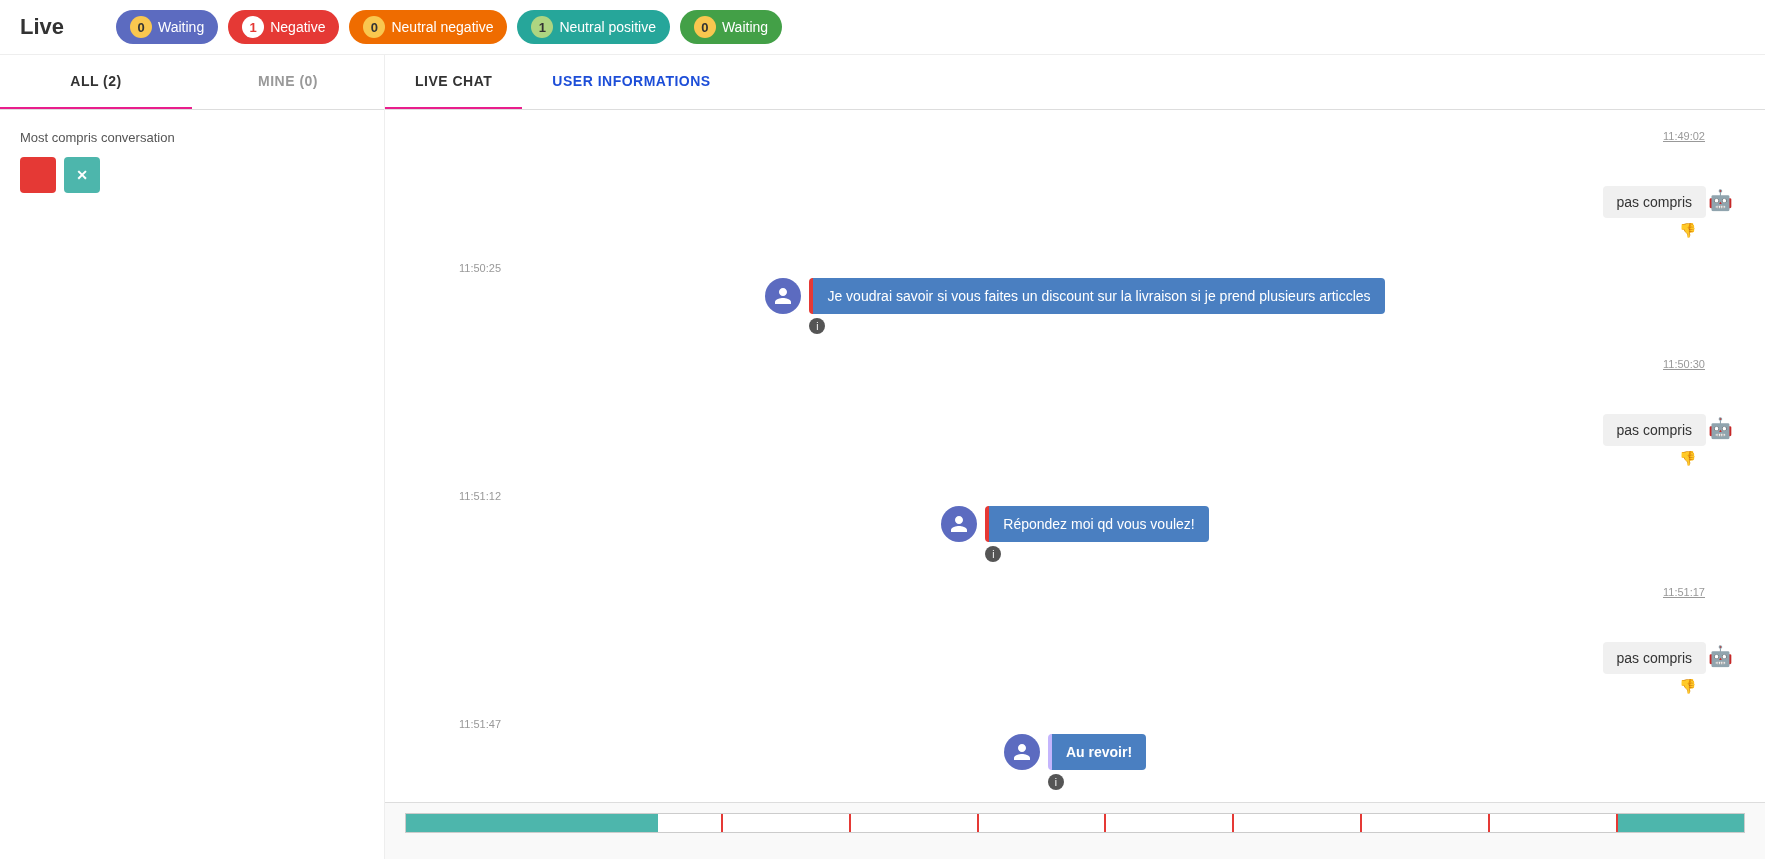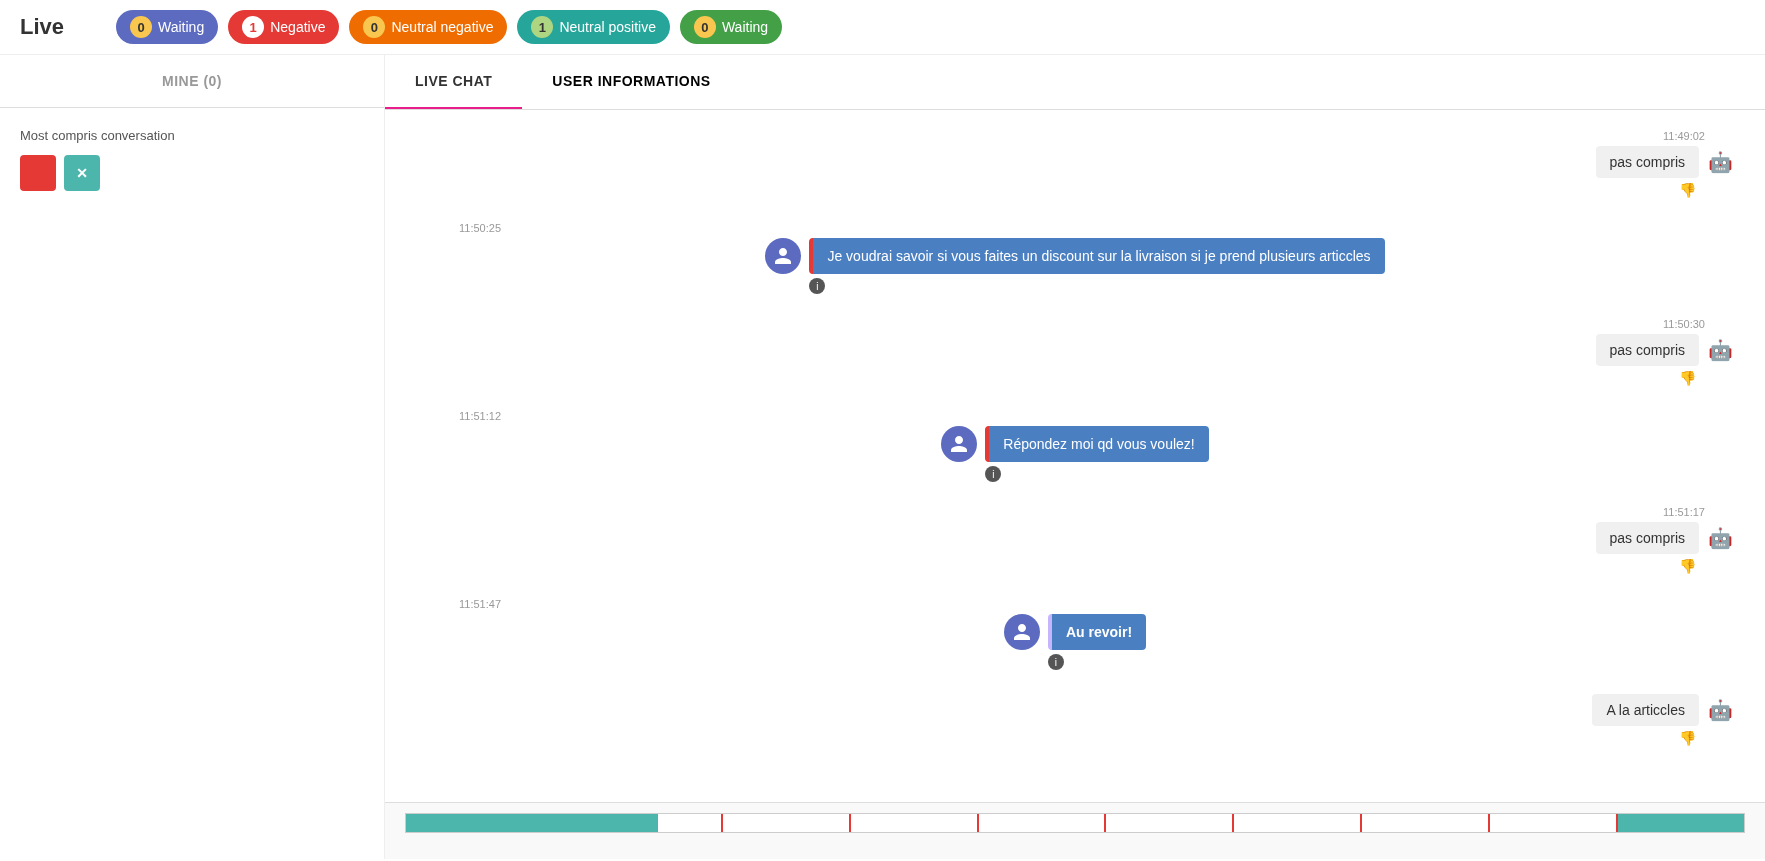--- a/index.html
+++ b/index.html
@@ -34,37 +34,37 @@
     .sidebar-label { font-size: 13px; color: #555; margin-bottom: 12px; }
     .color-buttons { display: flex; gap: 8px; }
     .color-btn { width: 36px; height: 36px; border: none; border-radius: 4px; cursor: pointer; display: flex; align-items: center; justify-content: center; }
     .btn-red { background: #e53935; }
     .btn-teal { background: #4db6ac; }
     .btn-icon { color: #fff; font-size: 14px; font-weight: bold; }
 
     
     .chat-area { flex: 1; display: flex; flex-direction: column; }
     .chat-tabs { display: flex; border-bottom: 1px solid #ddd; }
-    .chat-tab { padding: 18px 30px; font-size: 14px; font-weight: bold; cursor: pointer; color: #000000; text-transform: uppercase; letter-spacing: 0.5px; }
+    .chat-tab { padding: 18px 30px; font-size: 14px; font-weight: bold; cursor: pointer; color: #1d4ed8; text-transform: uppercase; letter-spacing: 0.5px; }
     .chat-tab.active { color: #333; border-bottom: 2px solid #e91e8c; }
     .chat-messages { flex: 1; overflow-y: auto; padding: 20px 30px; background: #fff; position: relative; }
 
     
     .message-row { margin-bottom: 24px; }
     .msg-time { font-size: 11px; color: #999; margin-bottom: 4px; margin-left: 44px; }
-    .msg-time-right { font-size: 11px; color: #999; margin-bottom: 4px; text-align: right; margin-right: 30px; }
+    .msg-time-right { font-size: 11px; color: #999; margin-bottom: 4px; text-align: right; margin-right: 30px; text-decoration: underline; }
     .msg-user { display: flex; align-items: flex-start; gap: 8px; justify-content: center; }
     .msg-bot { display: flex; flex-direction: column; align-items: flex-end; }
     .avatar { width: 36px; height: 36px; border-radius: 50%; background: #5c6bc0; display: flex; align-items: center; justify-content: center; color: #fff; font-size: 18px; flex-shrink: 0; }
     .bubble-user { background: #4a7fc1; color: #fff; border-radius: 4px; padding: 10px 14px; max-width: 680px; font-size: 14px; position: relative; border-left: 4px solid #e53935; }
     .bubble-user.teal-border { border-left: 4px solid #c4b5fd; font-weight: bold; }
     .bubble-bot { background: #f0f0f0; color: #333; border-radius: 4px; padding: 8px 14px; font-size: 14px; display: inline-block; }
     .info-icon { width: 16px; height: 16px; border-radius: 50%; background: #555; color: #fff; font-size: 10px; display: flex; align-items: center; justify-content: center; margin-top: 4px; flex-shrink: 0; }
     .user-msg-content { display: flex; flex-direction: column; }
-    .bot-row { display: flex; align-items: center; gap: 8px; justify-content: flex-end; }
+    .bot-row { display: flex; gap: 1px; justify-content: flex-end; margin-top: 40px; }
     .bot-avatar { width: 28px; height: 28px; color: #777; font-size: 20px; display: flex; align-items: center; justify-content: center; }
     .thumb-down { color: #999; font-size: 14px; cursor: pointer; }
 
     
     .chat-footer { background: #f9f9f9; border-top: 1px solid #ddd; padding: 10px 20px 16px; }
     .footer-info { font-size: 12px; color: #555; line-height: 1.6; }
     .footer-row { display: flex; justify-content: space-between; align-items: flex-end; margin-top: 6px; }
     .take-over-btn { background: #4a7fc1; color: #fff; border: none; padding: 12px 28px; font-size: 14px; font-weight: bold; cursor: pointer; border-radius: 2px; text-transform: uppercase; letter-spacing: 0.5px; }
 
     
@@ -97,20 +97,21 @@
       <span class="badge-count">0</span>
       <span>Waiting</span>
     </div>
   </div>
 </div>
 
 <div class="main">
 
   <div class="sidebar">
     <div class="sidebar-tabs">
+      <div class="sidebar-tab active">ALL (2)</div>
       <div class="sidebar-tab">MINE (0)</div>
     </div>
     <div class="sidebar-content">
       <div class="sidebar-label">Most compris conversation</div>
       <div class="color-buttons">
         <button class="color-btn btn-red"></button>
         <button class="color-btn btn-teal">
           <span class="btn-icon">✕</span>
         </button>
       </div>

